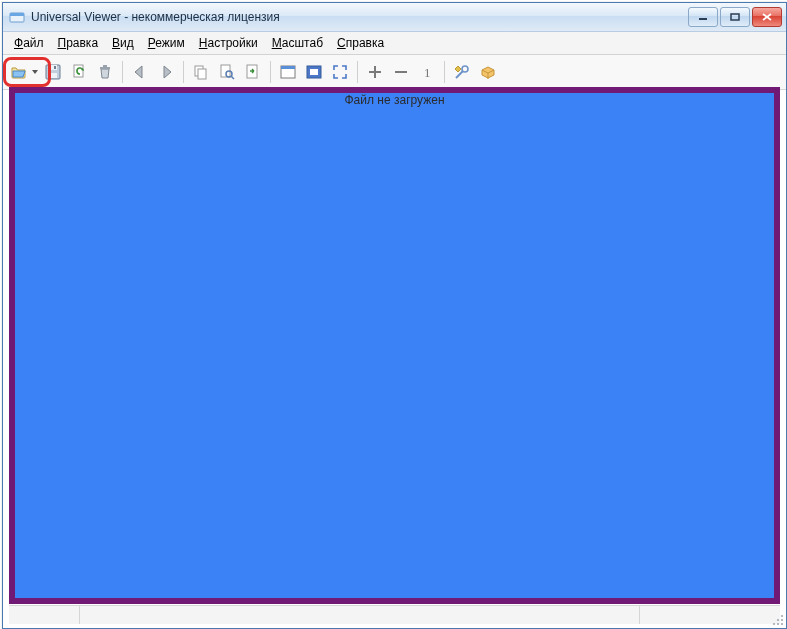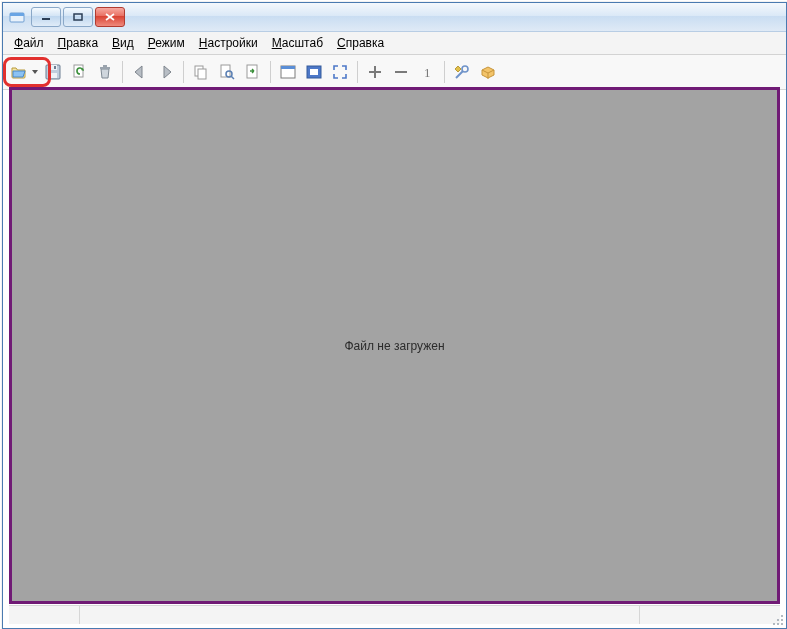--- a/index.html
+++ b/index.html
@@ -18,21 +18,21 @@
   .menu-item .ul{text-decoration:underline}
   
   .toolbar{height:30px;display:flex;align-items:center;padding:2px 4px;gap:2px;border-bottom:1px solid #d6d6d6;background:#f8f8f8}
   .tbtn{width:24px;height:24px;display:flex;align-items:center;justify-content:center;border-radius:3px}
   .tsep{width:1px;height:22px;background:#cfcfcf;margin:0 3px}
   .tdrop{display:flex;align-items:center}
   .tdrop .caret{width:8px;display:flex;align-items:center;justify-content:center}
   .highlight{position:relative}
   .highlight::after{content:"";position:absolute;left:-4px;top:-3px;right:-12px;bottom:-3px;border:3px solid #e2302e;border-radius:8px;pointer-events:none}
   
-  .content{position:absolute;left:6px;right:6px;top:84px;bottom:24px;border:3px solid #701a75;background:#a3a3a3;display:flex;align-items:center;justify-content:center}
+  .content{position:absolute;left:6px;right:6px;top:84px;bottom:24px;border:6px solid #701a75;background:#3b82f6;display:flex;justify-content:center}
   .content .msg{color:#2b2b2b}
   
   .statusbar{position:absolute;left:6px;right:6px;bottom:4px;height:18px;display:flex;border-top:1px solid #d6d6d6;background:#f4f4f4}
   .status-cell{border-right:1px solid #d6d6d6;height:100%}
   .status-cell:nth-child(1){width:70px}
   .status-cell:nth-child(2){flex:1}
   .status-cell:nth-child(3){width:140px;border-right:none}
   .grip{position:absolute;right:2px;bottom:2px;width:14px;height:14px}
 </style>
 </head>
@@ -40,20 +40,21 @@
 
 <div class="window">
 
   <div class="titlebar">
     <span class="app-icon">
       <svg width="16" height="16" viewBox="0 0 16 16">
         <rect x="1" y="4" width="14" height="9" rx="1" fill="#e9f2fb" stroke="#6f9ed2"></rect>
         <rect x="1" y="4" width="14" height="3" fill="#6aa5e4"></rect>
       </svg>
     </span>
+    <span class="title">Universal Viewer - некоммерческая лицензия</span>
     <div class="win-controls">
       <div class="win-btn">
         <svg width="10" height="8">
             <line x1="1" y1="6" x2="9" y2="6" stroke="#2b3e55" stroke-width="2"></line>
           </svg>
       </div>
       <div class="win-btn">
         <svg width="10" height="8">
             <rect x="1" y="1" width="8" height="6" fill="none" stroke="#2b3e55" stroke-width="1.5"></rect>
           </svg>

